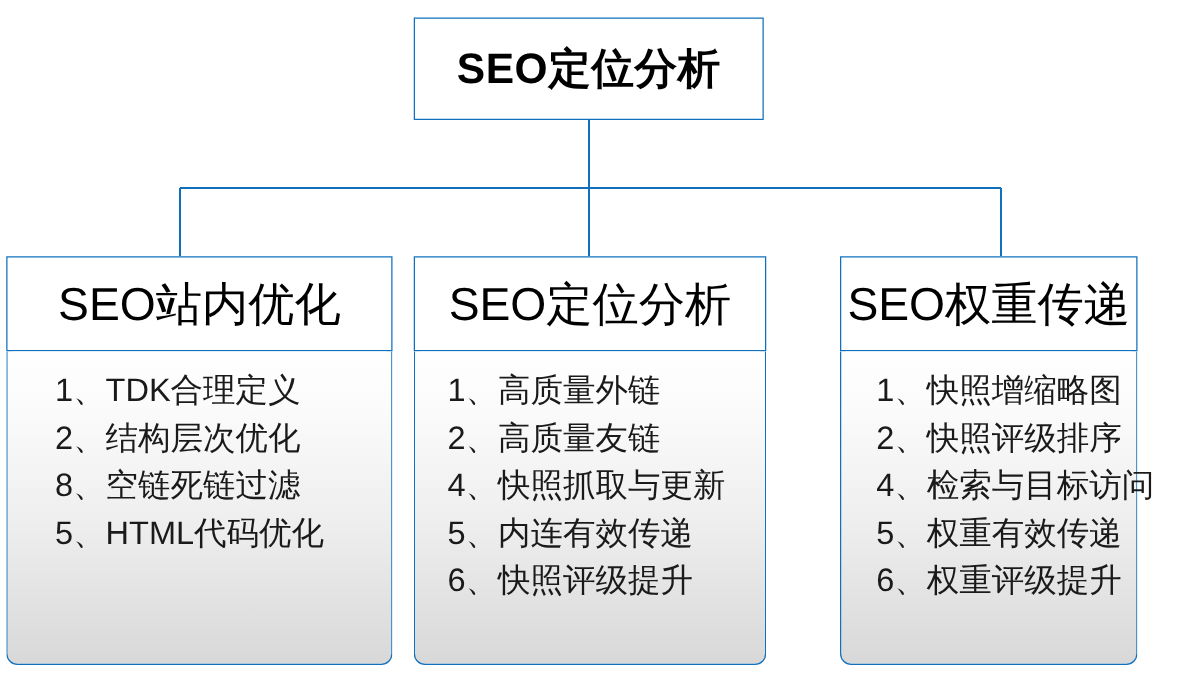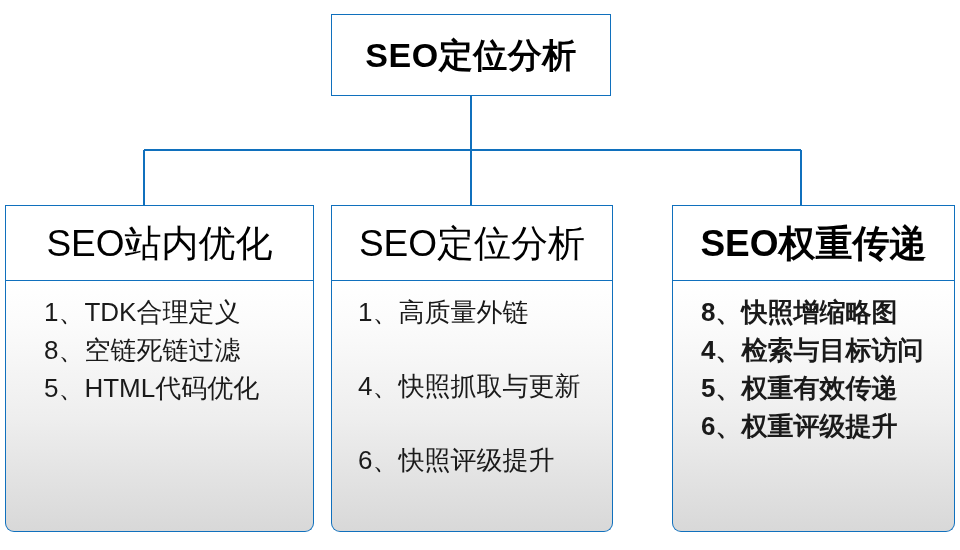--- a/index.html
+++ b/index.html
@@ -95,24 +95,24 @@
     font-size: 26px;
     color: #1a1a1a;
     line-height: 38px;
     height: 38px;
     white-space: nowrap;
   }
 
   
   #column-0 { left: 5px;   width: 309px; }
   #column-1 { left: 331px; width: 282px; }
-  #column-2 { left: 672px; width: 283px; font-weight: bold; }
+  #column-2 { left: 672px; width: 238px; }
 
   #column-0 .col-body-inner { padding-left: 38px; }
-  #column-1 .col-body-inner { padding-left: 26px; gap: 36px; }
+  #column-1 .col-body-inner { padding-left: 26px; }
   #column-2 .col-body-inner { padding-left: 28px; }
 </style>
 </head>
 <body>
 
 <div id="diagram">
 
   <svg class="connectors" viewBox="0 0 960 550" width="960" height="550" xmlns="http://www.w3.org/2000/svg">
     <g stroke="#1070bd" stroke-width="1.6" fill="none" shape-rendering="crispEdges">
       <line x1="471" y1="96" x2="471" y2="150"></line>
@@ -127,46 +127,50 @@
     <span class="root-title">SEO定位分析</span>
   </div>
 
   <div class="column" id="column-0">
     <div class="col-header">
       <span class="col-header-title">SEO站内优化</span>
     </div>
     <div class="col-body">
       <div class="col-body-inner">
         <div class="list-item">1、TDK合理定义</div>
+        <div class="list-item">2、结构层次优化</div>
         <div class="list-item">8、空链死链过滤</div>
         <div class="list-item">5、HTML代码优化</div>
       </div>
     </div>
   </div>
 
   <div class="column" id="column-1">
     <div class="col-header">
       <span class="col-header-title">SEO定位分析</span>
     </div>
     <div class="col-body">
       <div class="col-body-inner">
         <div class="list-item">1、高质量外链</div>
+        <div class="list-item">2、高质量友链</div>
         <div class="list-item">4、快照抓取与更新</div>
+        <div class="list-item">5、内连有效传递</div>
         <div class="list-item">6、快照评级提升</div>
       </div>
     </div>
   </div>
 
   <div class="column" id="column-2">
     <div class="col-header">
       <span class="col-header-title">SEO权重传递</span>
     </div>
     <div class="col-body">
       <div class="col-body-inner">
-        <div class="list-item">8、快照增缩略图</div>
+        <div class="list-item">1、快照增缩略图</div>
+        <div class="list-item">2、快照评级排序</div>
         <div class="list-item">4、检索与目标访问</div>
         <div class="list-item">5、权重有效传递</div>
         <div class="list-item">6、权重评级提升</div>
       </div>
     </div>
   </div>
 
 </div>
 
 </body></html>

